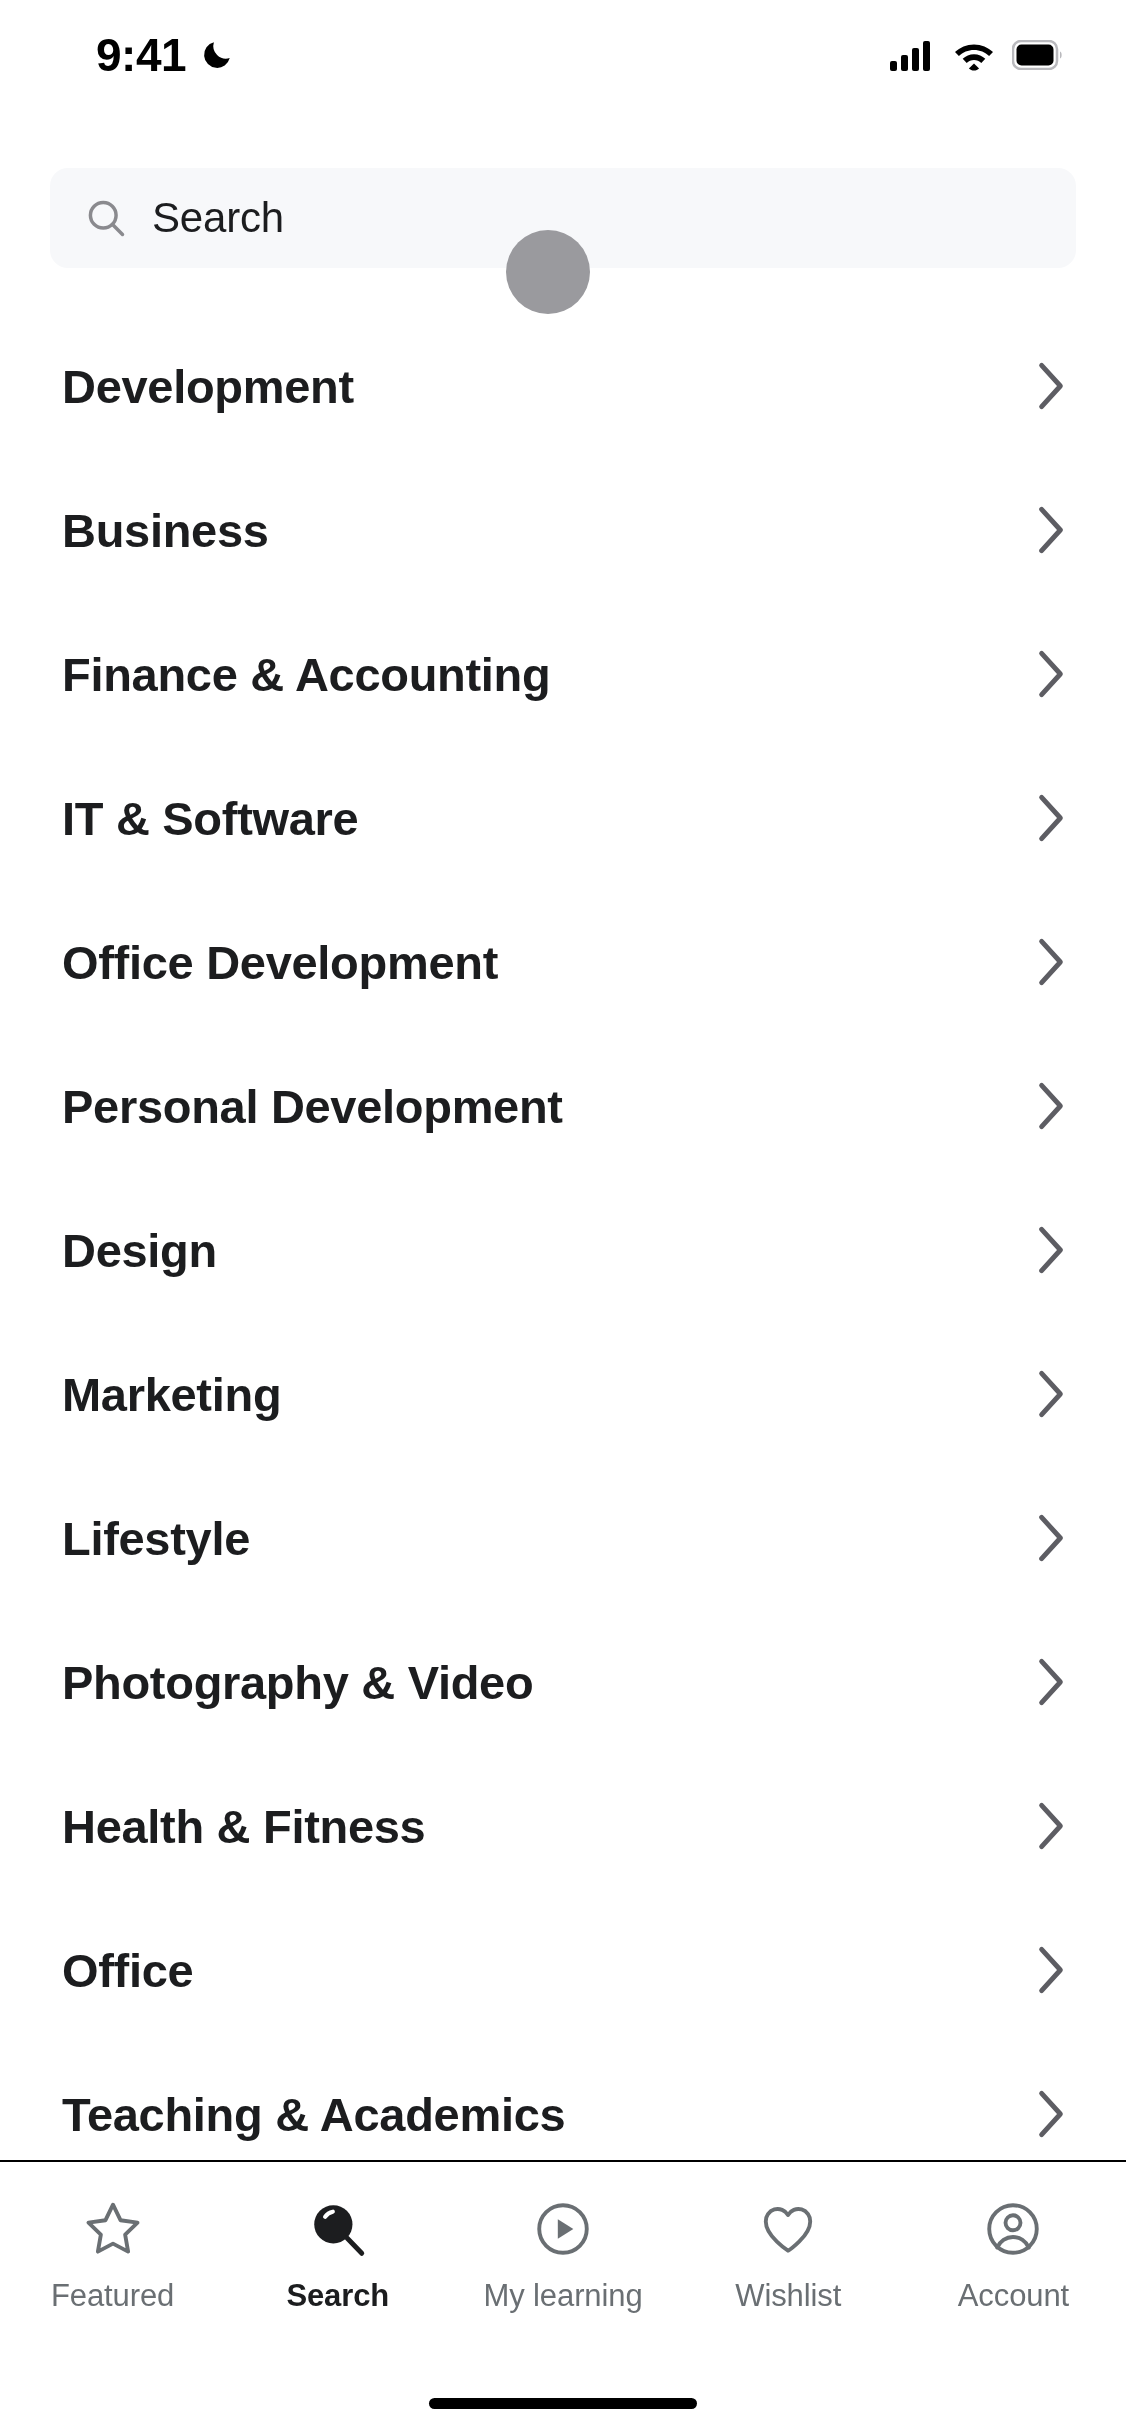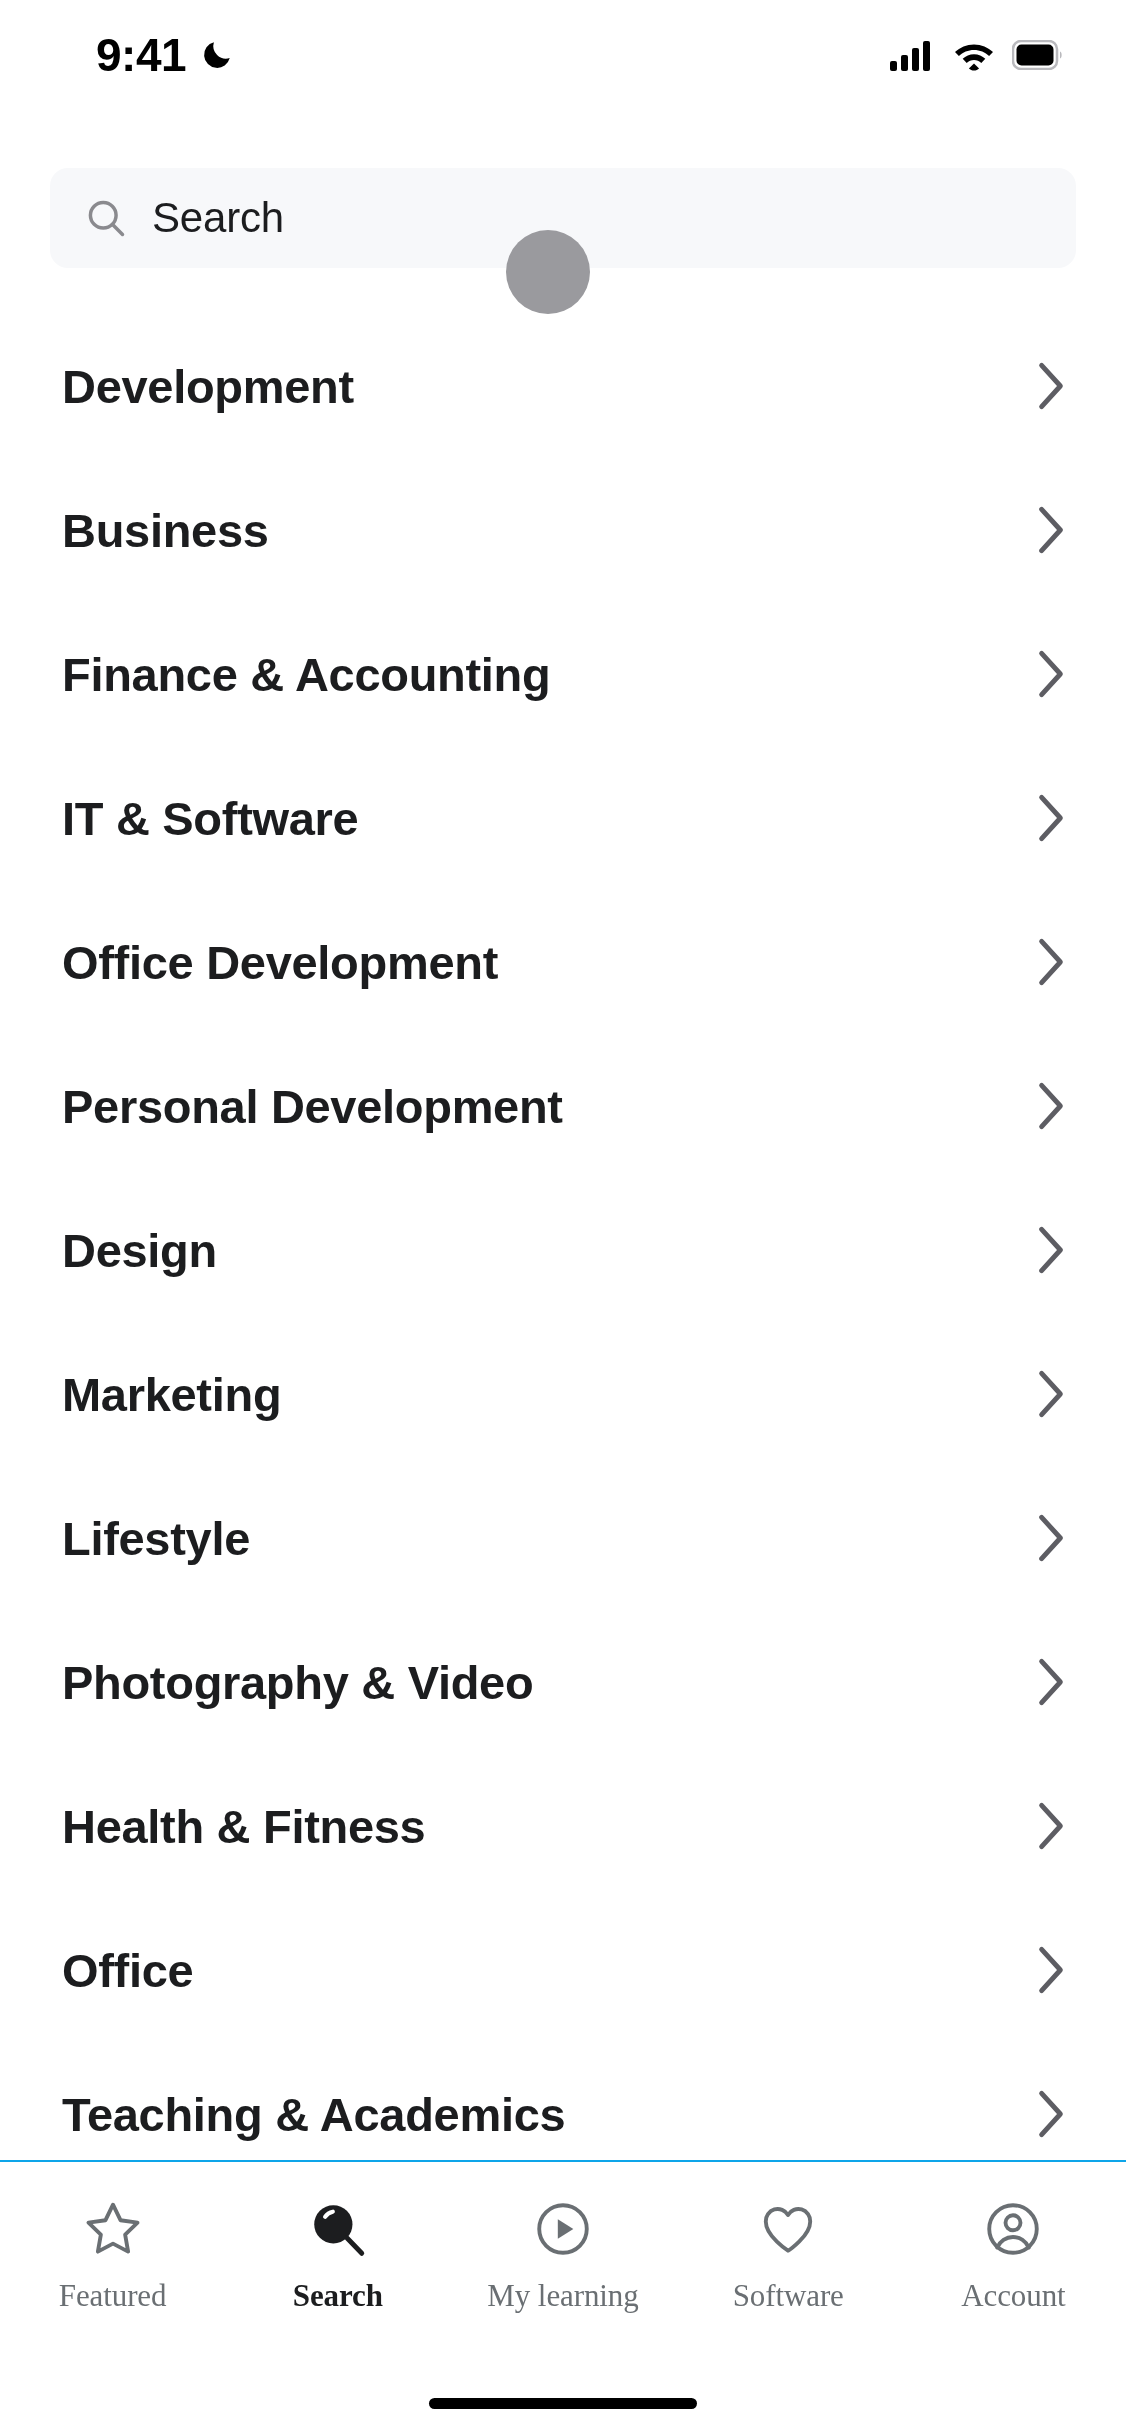--- a/index.html
+++ b/index.html
@@ -99,27 +99,26 @@
     letter-spacing:-0.3px;
     line-height:1;
     white-space:nowrap;
     font-weight:bold;
   }
   .chevron-icon { display:block; width:30px; height:52px; flex:0 0 30px; }
 
   
   .tab-bar {
     flex:0 0 auto;
-    border-top:2px solid #0ea5e9;
+    border-top:2px solid #000000;
     height:210px;
     display:flex;
     align-items:flex-start;
     padding-top:36px;
     background:#ffffff;
-    font-family:Liberation Serif, serif;
   }
   .tab-item {
     flex:1 1 0;
     display:flex;
     flex-direction:column;
     align-items:center;
     gap:20px;
   }
   .tab-icon { display:block; width:62px; height:62px; }
   .tab-label {
@@ -350,21 +349,21 @@
       </span>
       <span class="tab-label">My learning</span>
     </div>
 
     <div class="tab-item">
       <span>
         <svg class="tab-icon" viewBox="0 0 24 24" aria-hidden="true">
           <path d="M12 20.4S3.4 14.9 3.4 9.1A4.6 4.6 0 0 1 12 6.6a4.6 4.6 0 0 1 8.6 2.5c0 5.8-8.6 11.3-8.6 11.3z" fill="none" stroke="#6a6f73" stroke-width="1.5" stroke-linejoin="round"></path>
         </svg>
       </span>
-      <span class="tab-label">Software</span>
+      <span class="tab-label">Wishlist</span>
     </div>
 
     <div class="tab-item">
       <span>
         <svg class="tab-icon" viewBox="0 0 24 24" aria-hidden="true">
           <circle cx="12" cy="12" r="9.2" fill="none" stroke="#6a6f73" stroke-width="1.5"></circle>
           <circle cx="12" cy="9.6" r="2.9" fill="none" stroke="#6a6f73" stroke-width="1.5"></circle>
           <path d="M5.9 19.2a6.6 6.6 0 0 1 12.2 0" fill="none" stroke="#6a6f73" stroke-width="1.5" stroke-linecap="round"></path>
         </svg>
       </span>

